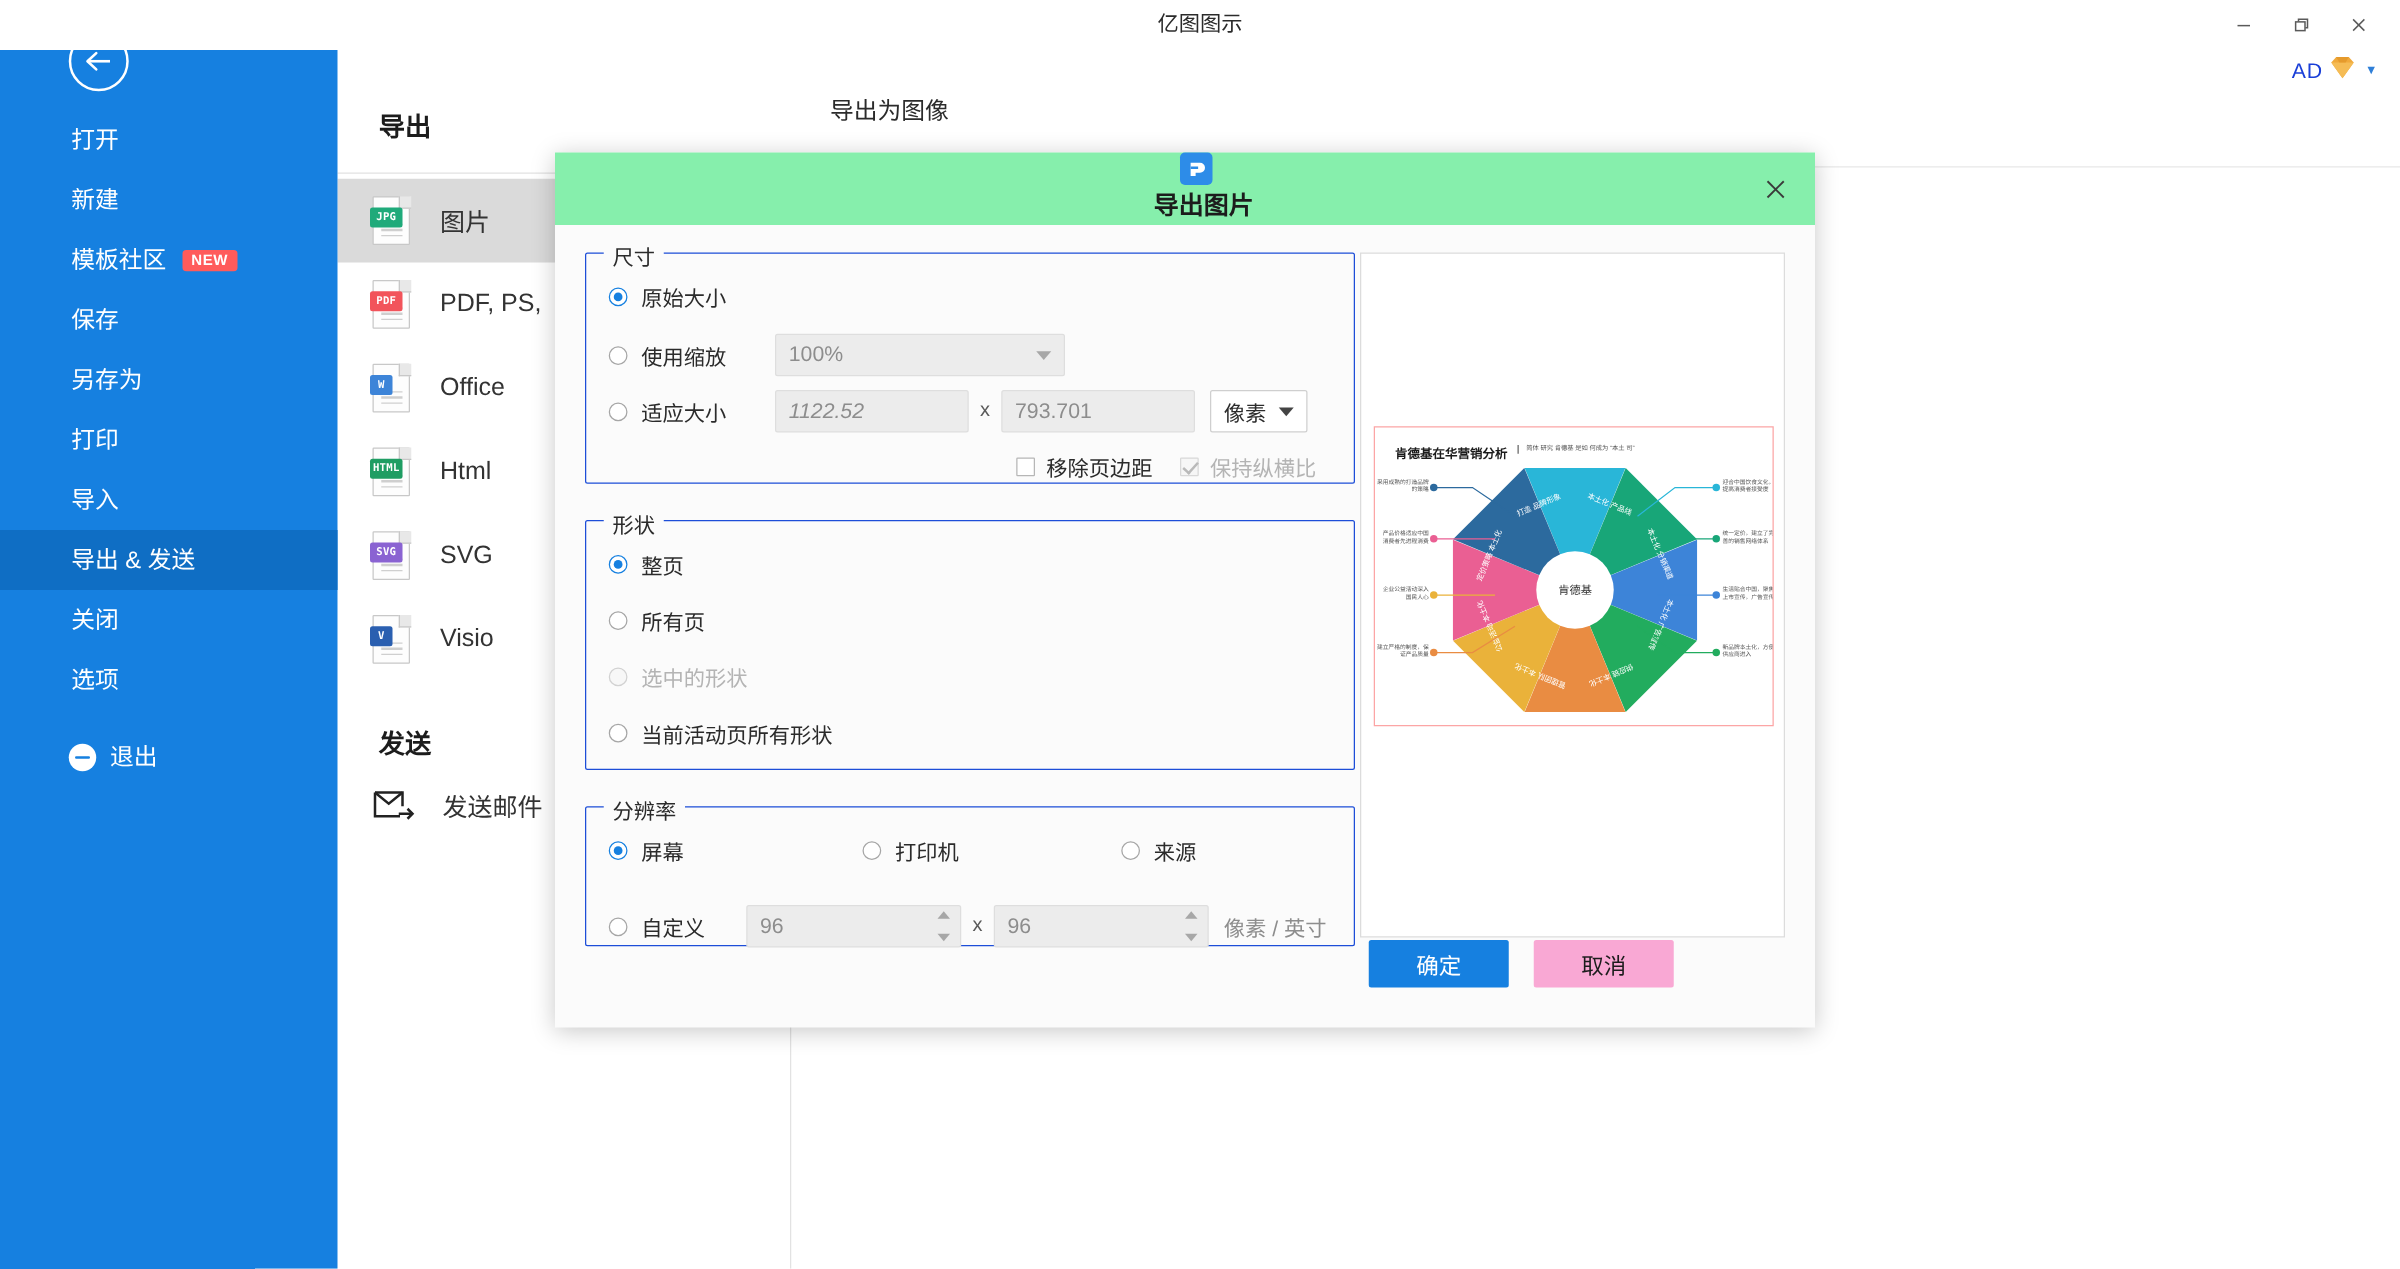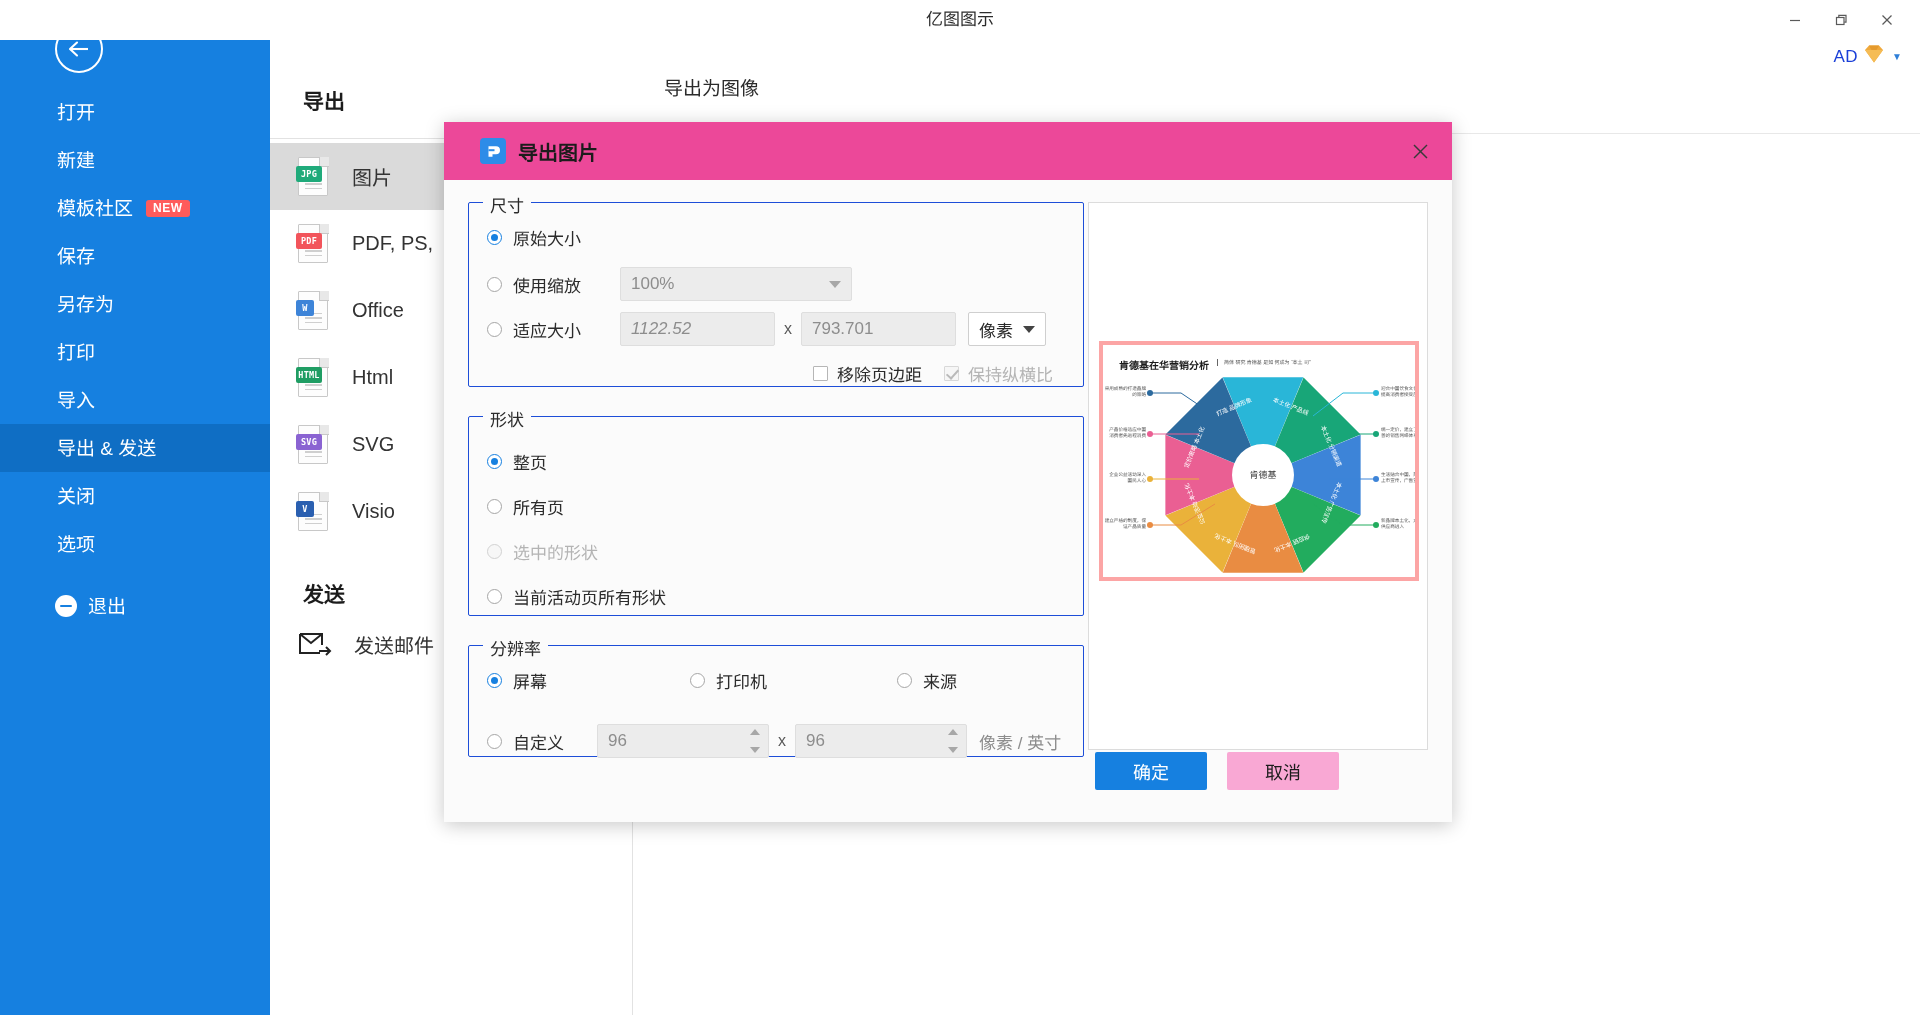--- a/index.html
+++ b/index.html
@@ -129,22 +129,22 @@
   }
 
   
   .dialog {
     position: absolute; left: 444px; top: 122px; width: 1008px; height: 700px;
     background: #fbfbfb;
     box-shadow: 0 3px 18px rgba(0,0,0,.22);
     z-index: 20;
   }
   .dlg-head {
-    height: 58px; background: #ec4899; display: flex; align-items: center;
-    padding: 0 0 0 36px; position: relative;
+    height: 58px; background: #86efac; display: flex; align-items: center;
+    padding: 0 0 0 18px; position: relative; flex-direction: column;
   }
   .dlg-logo {
     width: 26px; height: 26px; border-radius: 4px; background: #2d8ce8;
     display:flex; align-items:center; justify-content:center; flex:0 0 auto;
   }
   .dlg-title { font-size: 20px; font-weight: bold; color:#1c1c1c; margin-left: 12px; }
   .dlg-close {
     position:absolute; right: 14px; top: 11px; width: 36px; height: 36px;
     display:flex; align-items:center; justify-content:center; cursor:pointer; color:#3a3a3a;
   }
@@ -209,21 +209,21 @@
   .spin-arrows .up { border-left:5px solid transparent;border-right:5px solid transparent;border-bottom:6px solid #a7a7a7; }
   .spin-arrows .dn { border-left:5px solid transparent;border-right:5px solid transparent;border-top:6px solid #a7a7a7; }
 
   
   .preview-pane {
     position:absolute; right: 24px; top: 22px; width: 340px; height: 548px;
     background: #fff; border: 1px solid #dcdcdc;
   }
   .preview-inner {
     position:absolute; left: 10px; top: 138px; width: 320px; height: 240px;
-    background:#fff; border:4px solid #fca5a5; overflow:hidden;
+    background:#fff; border:1px solid #fca5a5; overflow:hidden;
   }
   .thumb-title { position:absolute; left:16px; top:12px; font-size:10px; font-weight:bold; color:#1b1b1b; white-space:nowrap;}
   .thumb-sub { position:absolute; left:114px; top:14px; font-size:5px; color:#555; white-space:nowrap;
                border-left:1.5px solid #666; padding-left:6px; line-height:1.4;}
 
   .dlg-foot { position:absolute; left:0; right:0; bottom: 0; height: 96px; }
   .btn {
     position:absolute; height: 38px; border-radius: 2px; font-size: 18px;
     display:flex; align-items:center; justify-content:center; cursor:pointer;
   }
@@ -478,21 +478,21 @@
             <span class="checkbox"></span>
             <span class="clabel">移除页边距</span>
             <span class="checkbox checked disabled" style="margin-left:22px;"></span>
             <span class="clabel disabled">保持纵横比</span>
           </div>
         </div>
 
         <div class="fieldset" style="height:200px;margin-top:29px;">
           <span class="fs-legend">形状</span>
 
-          <div class="row" style="margin-top:12px;">
+          <div class="row" style="margin-top:2px;">
             <span class="radio on"></span>
             <span class="rlabel">整页</span>
           </div>
           <div class="row" style="margin-top:20px;">
             <span class="radio"></span>
             <span class="rlabel">所有页</span>
           </div>
           <div class="row" style="margin-top:20px;">
             <span class="radio disabled"></span>
             <span class="rlabel disabled">选中的形状</span>

